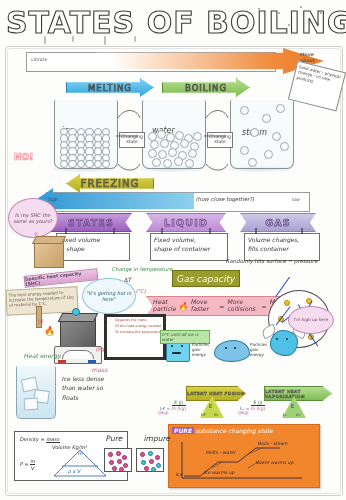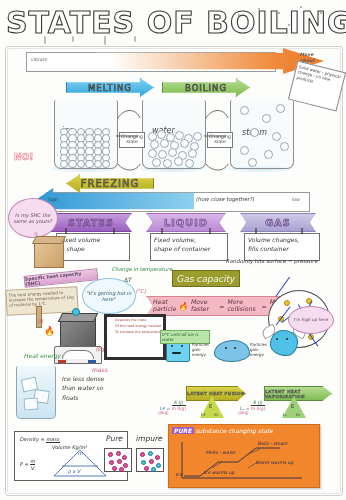--- a/index.html
+++ b/index.html
@@ -470,21 +470,21 @@
     </span>
   </div>
   <svg class="abs" style="left:52px;top:448px;" width="56" height="30">
     <path d="M28,2 L54,28 L2,28 Z" stroke="#2a5ca8" fill="none" stroke-width=".8"></path>
     <line x1="10" y1="18" x2="46" y2="18" stroke="#2a5ca8" stroke-width=".8"></line>
   </svg>
   <div class="dtxt" style="left:78px;top:450px;color:#2a5ca8;">m</div>
   <div class="dtxt" style="left:68px;top:468px;color:#2a5ca8;">ρ x V</div>
 
   <div class="pilab" style="left:106px;top:434px;">Pure</div>
-  <div class="pilab" style="left:136px;top:434px;">impure</div>
+  <div class="pilab" style="left:144px;top:434px;">impure</div>
   <div class="pibox" style="left:104px;top:448px;"></div>
   <div class="pibox" style="left:136px;top:448px;"></div>
   <div id="pureDots">
       <div class="abs pdot" style="left: 108px; top: 452px;"></div>
       <div class="abs pdot" style="left: 116px; top: 451px;"></div>
       <div class="abs pdot" style="left: 122px; top: 455px;"></div>
       <div class="abs pdot" style="left: 109px; top: 460px;"></div>
       <div class="abs pdot" style="left: 117px; top: 459px;"></div>
       <div class="abs pdot" style="left: 123px; top: 463px;"></div>
       <div class="abs pdot" style="left: 112px; top: 466px;"></div>

